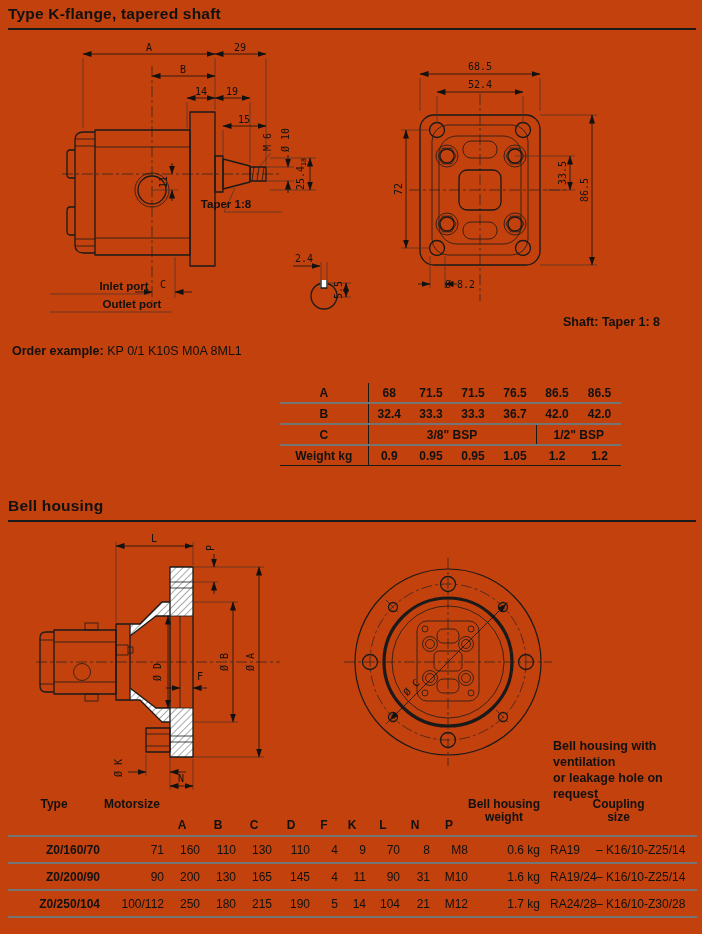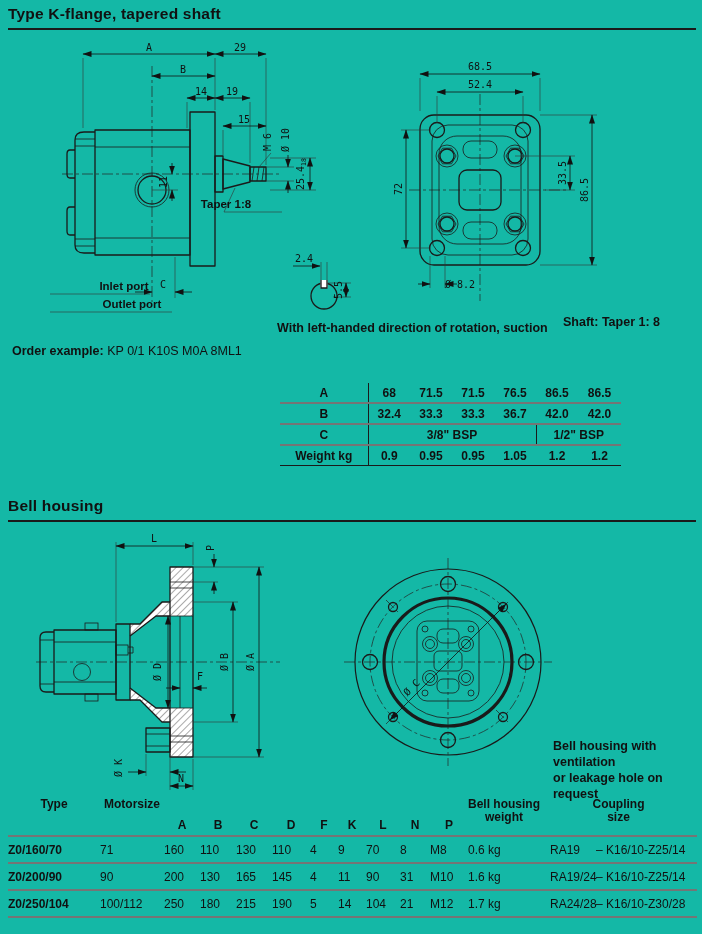--- a/index.html
+++ b/index.html
@@ -1,16 +1,16 @@
 <!DOCTYPE html>
 <html><head>
 <meta charset="utf-8">
 <style>
   html,body{margin:0;padding:0;background:#fff}
-  #canvas{position:relative;width:702px;height:934px;background:#14b8a6;font-family:"Liberation Sans",sans-serif;color:#111;overflow:hidden}
+  #canvas{position:relative;width:702px;height:934px;background:#c2410c;font-family:"Liberation Sans",sans-serif;color:#111;overflow:hidden}
   .abs{position:absolute}
   .h1{font-size:15.5px;font-weight:700;letter-spacing:.2px}
   .rule{position:absolute;height:2px;background:#1a1a1a}
   .note{font-size:12.5px;font-weight:700;line-height:16px}
   .order{font-size:12.5px;font-weight:700}
   svg{position:absolute;overflow:visible}
   svg .o{stroke:#1a1a1a;stroke-width:1.3;fill:none;stroke-linejoin:round}
   svg .t{stroke:#1a1a1a;stroke-width:.8;fill:none}
   svg .x{stroke:#333;stroke-width:.6;fill:none}
   svg .d{stroke:#111;stroke-width:.8;fill:none}
@@ -23,21 +23,21 @@
   .t1 td{text-align:center;vertical-align:middle;height:19px;border-bottom:2px solid #757575;padding:0}
   .t1 tr.hd td{height:31px;border-bottom:2.5px solid #757575}
   .t1 tr.last td{border-bottom:1.4px solid #1a1a1a}
   .t1 td.lc{border-right:1.3px solid #1a1a1a}
   .t1 .corner{font-size:11.5px;line-height:13px}
   .t2{font-size:12px}
   .t2 th{font-weight:700;padding:0;line-height:13px}
   .t2 tr.hd th{height:37px;border-bottom:2.5px solid #757575}
   .t2 th.top{vertical-align:top;padding-top:3px}
   .t2 th.bot{vertical-align:bottom;padding-bottom:3px}
-  .t2 td{height:25px;text-align:left;vertical-align:middle;border-bottom:2px solid #757575;padding:0}
+  .t2 td{height:25px;text-align:right;vertical-align:middle;border-bottom:2px solid #757575;padding:0}
   .t2 td.ty{font-weight:700}
   .t2 td.ca{text-align:left;padding-left:10px}
   .t2 td.cb{text-align:left}
 </style>
 </head>
 <body>
 
 <div id="canvas">
 
   <div class="abs h1" style="left:8px;top:5px">Type K-flange, tapered shaft</div>
@@ -170,21 +170,20 @@
     <g class="x">
       <path d="M38,12V30 M44,12V30 M45,33H68 M50,47H68"></path>
     </g>
     <line class="d" x1="10" y1="16" x2="37" y2="16" marker-end="url(#m3)"></line>
     <line class="d" x1="63" y1="33" x2="63" y2="47" marker-start="url(#m3)" marker-end="url(#m3)"></line>
     <text x="21" y="12">2.4</text>
     <text transform="rotate(-90 59 40)" x="59" y="40">5.5</text>
   </svg>
 
   <div class="abs note" style="left:277px;top:314px;width:300px">
-    <div style="margin-top:6px">With left-handed direction of rotation, suction</div>
   </div>
   <div class="abs note" style="left:563px;top:314px">Shaft: Taper 1: 8</div>
   <div class="abs order" style="left:12px;top:344px">
     <span>Order example:</span>
     <span style="font-weight:400">KP 0/1 K10S M0A 8ML1</span>
   </div>
 
   <table class="t1" style="left:280px;top:383px;width:341px">
     <colgroup>
         <col style="width:88px">

